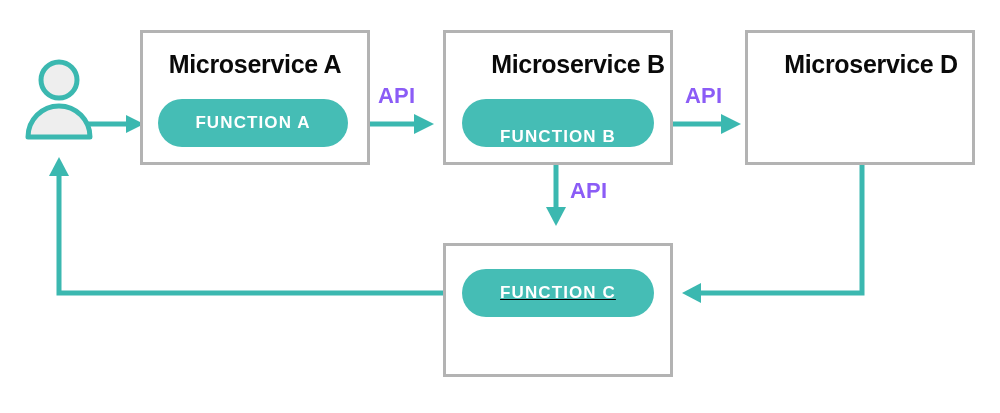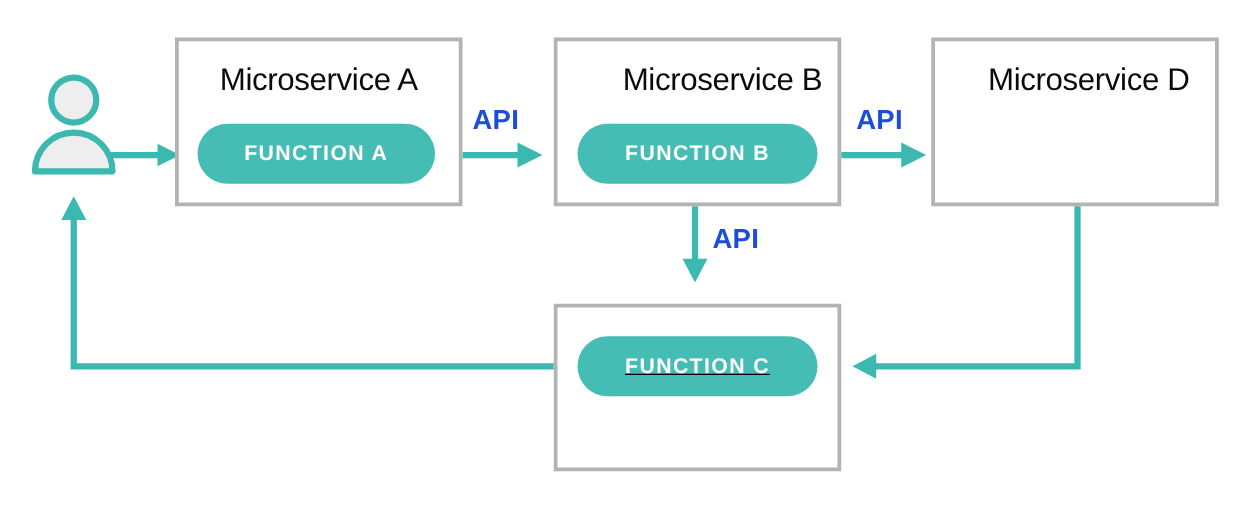--- a/index.html
+++ b/index.html
@@ -27,21 +27,21 @@
   }
   .service-box {
     position: absolute;
     box-sizing: border-box;
     border: 3px solid #b3b3b3;
     background: #ffffff;
   }
   .service-title {
     position: absolute;
     font-size: 25px;
-    font-weight: normal;
+    font-weight: bold;
     color: #0a0a0a;
     letter-spacing: -0.3px;
     white-space: nowrap;
     text-align: center;
   }
   .function-pill {
     position: absolute;
     background: #45bdb5;
     border-radius: 999px;
     display: flex;
@@ -52,21 +52,21 @@
     font-size: 17px;
     font-weight: bold;
     color: #ffffff;
     letter-spacing: 1.1px;
     white-space: nowrap;
   }
   .api-label {
     position: absolute;
     font-size: 22px;
     font-weight: bold;
-    color: #1d4ed8;
+    color: #8b5cf6;
     letter-spacing: 0.2px;
     white-space: nowrap;
   }
   .user-icon {
     position: absolute;
   }
 </style>
 </head>
 <body>
 
@@ -113,21 +113,21 @@
   </div>
 
   <div class="service-box" style="left:140px; top:30px; width:230px; height:135px;"></div>
   <div class="service-title" style="left:140px; top:50px; width:230px;">Microservice A</div>
   <div class="function-pill" style="left:158px; top:99px; width:190px; height:48px;">
     <span>FUNCTION A</span>
   </div>
 
   <div class="service-box" style="left:443px; top:30px; width:230px; height:135px;"></div>
   <div class="service-title" style="left:443px; top:50px; width:270px;">Microservice B</div>
-  <div class="function-pill" style="left:462px; top:99px; width:192px; height:48px;">
+  <div class="function-pill" style="left:462px; top:99px; width:192px; height:48px;align-items:flex-end;">
     <span>FUNCTION B</span>
   </div>
 
   <div class="service-box" style="left:745px; top:30px; width:230px; height:135px;"></div>
   <div class="service-title" style="left:745px; top:50px; width:252px;">Microservice D</div>
 
   <div class="service-box" style="left:443px; top:243px; width:230px; height:134px;"></div>
   <div class="function-pill" style="left:462px; top:269px; width:192px; height:48px;text-decoration:underline;">
     <span>FUNCTION C</span>
   </div>

